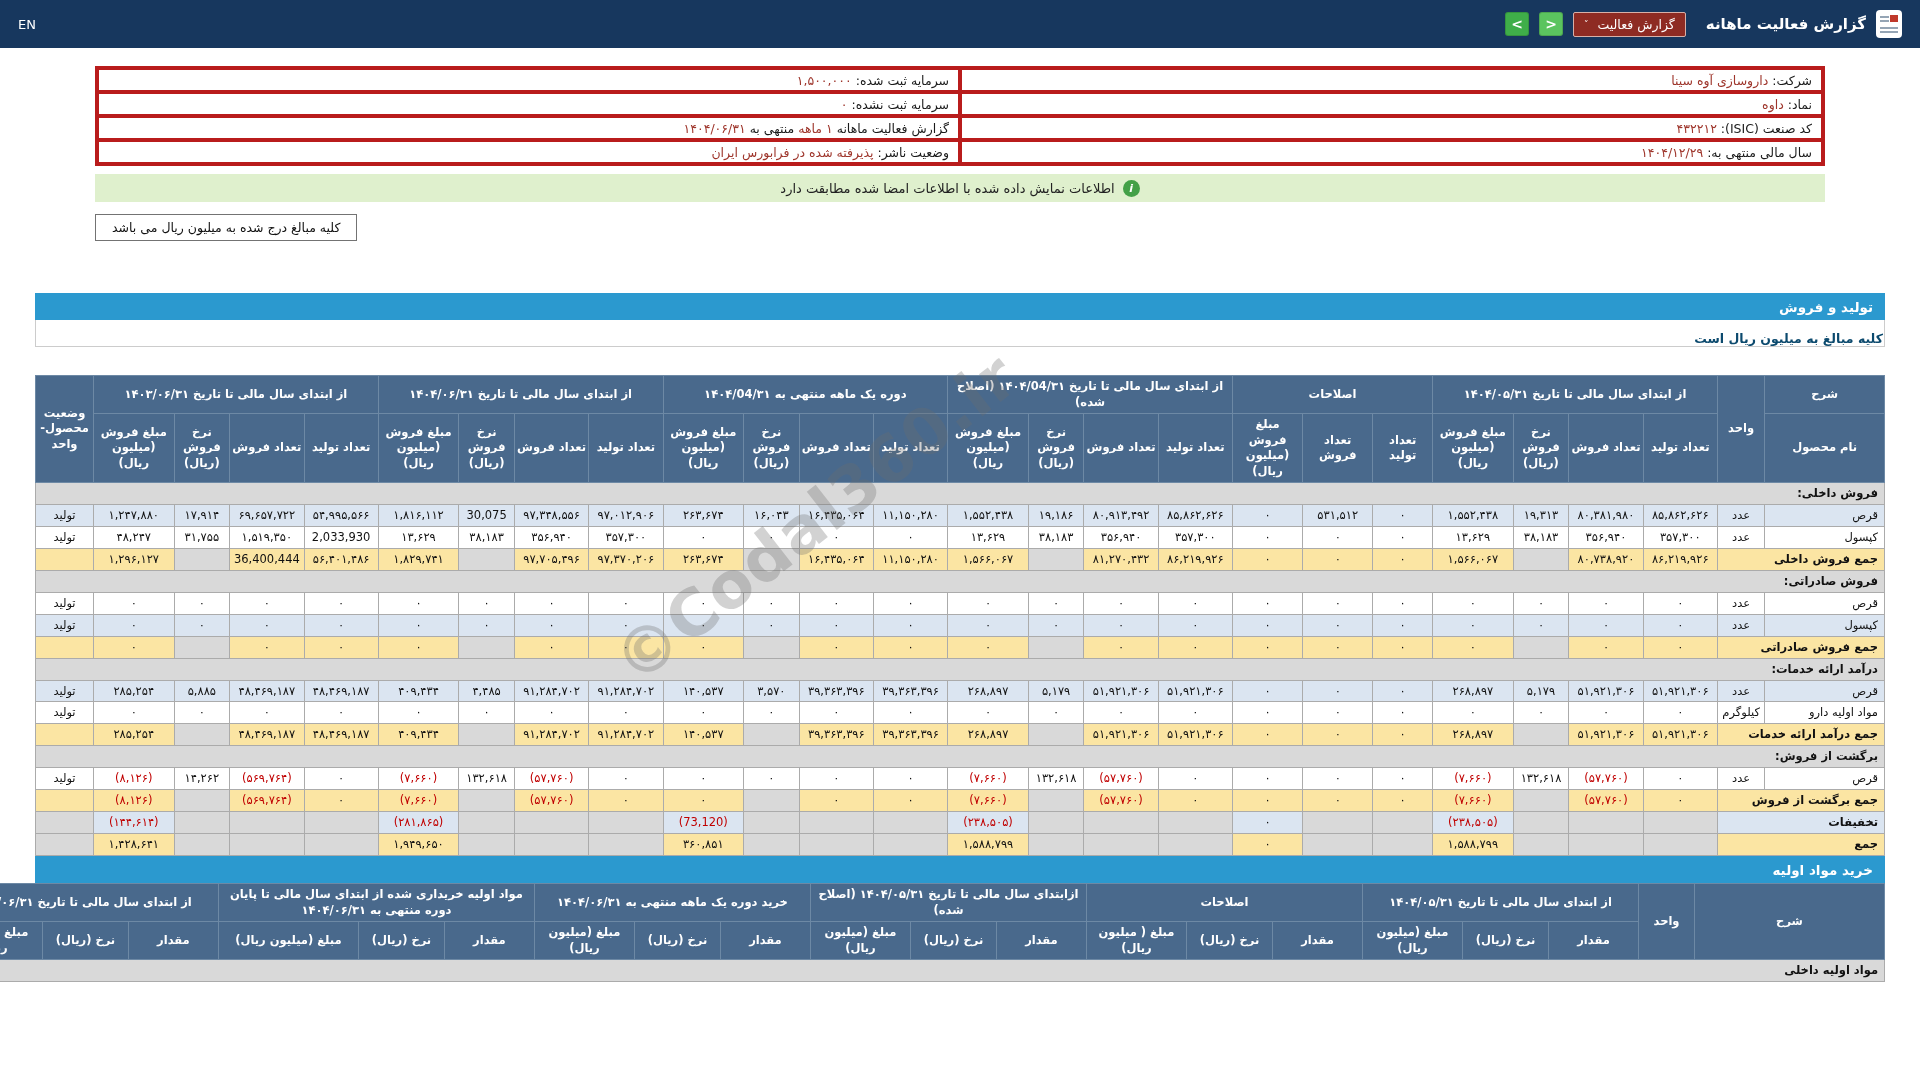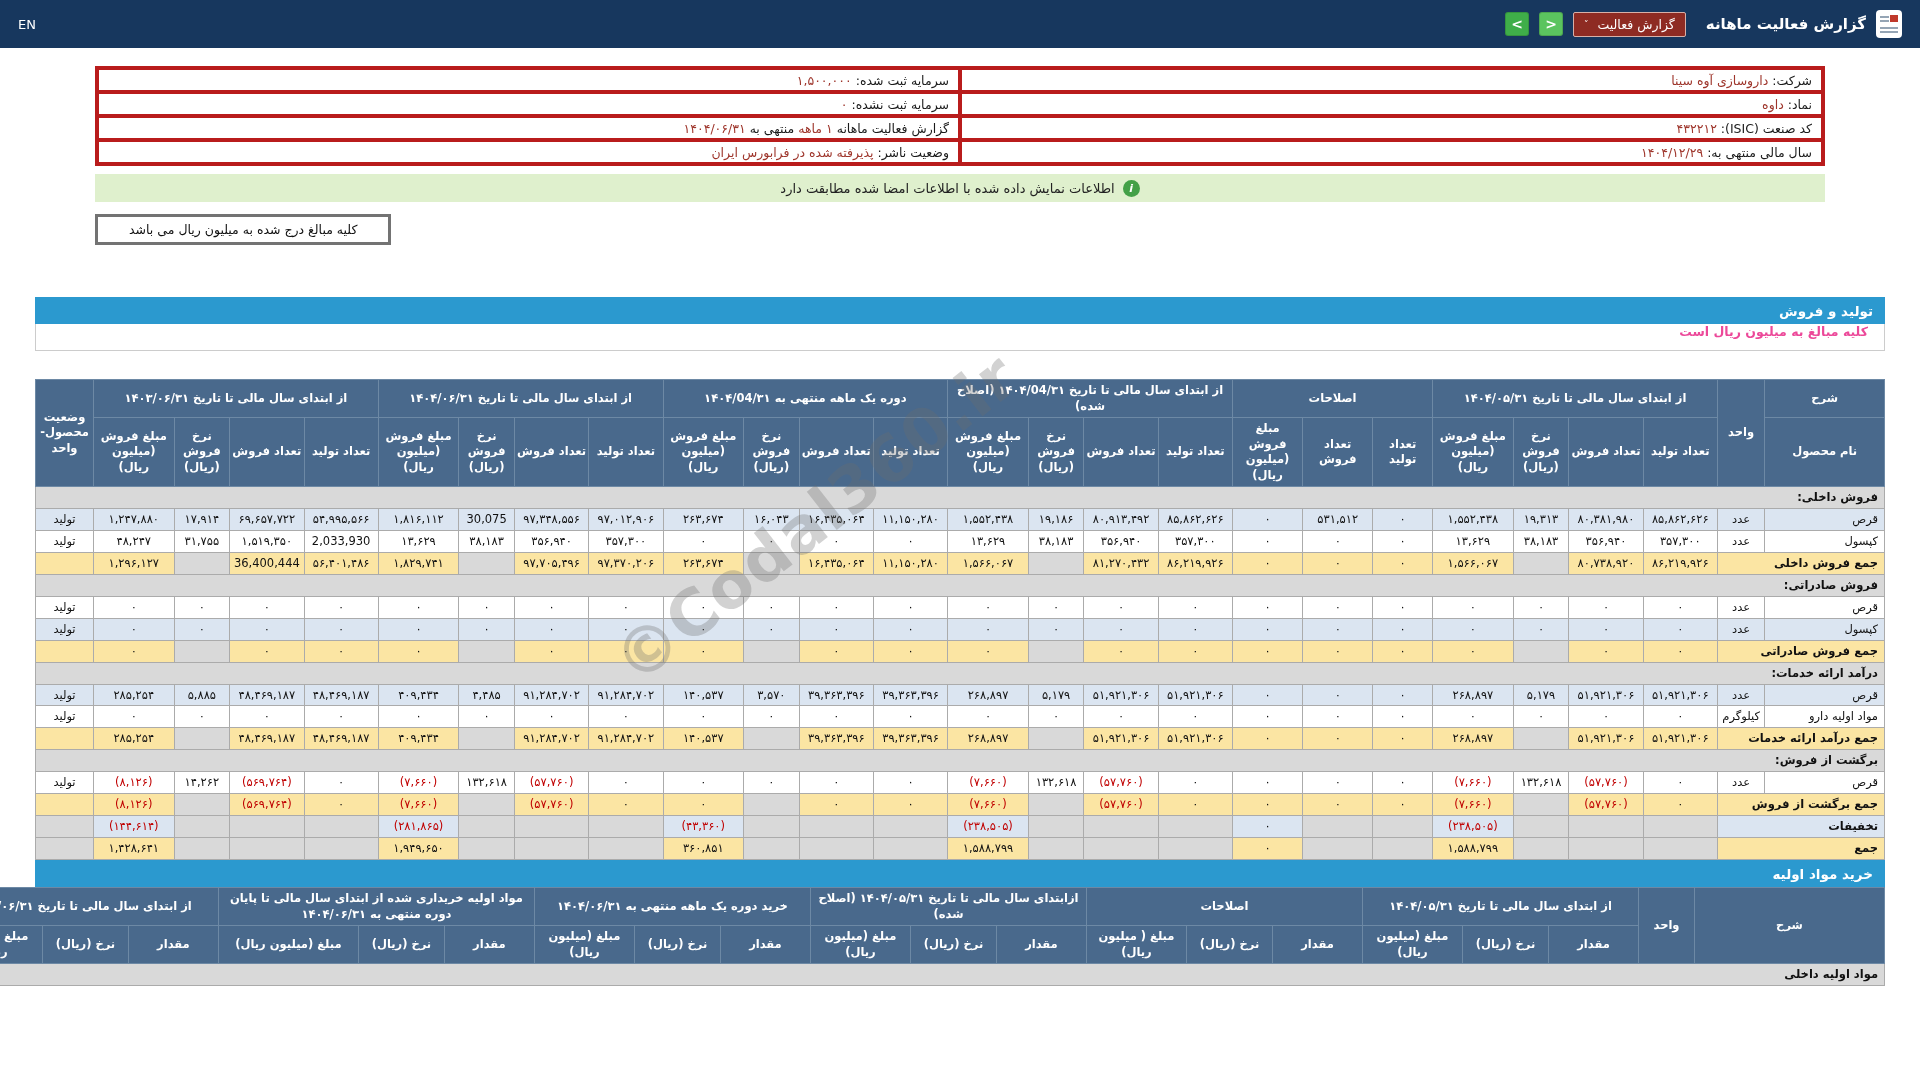--- a/index.html
+++ b/index.html
@@ -34,30 +34,30 @@
   .info-table .lbl{color:#1a1a1a}
 
   
   .notice{margin:8px 95px 0;background:var(--notice_bg,#DFF0CD);height:28px;display:flex;align-items:center;
     justify-content:center;gap:8px;font-size:13px;color:#222}
   .info-icon{width:17px;height:17px;border-radius:50%;background:var(--notice_icon,#43A047);color:#fff;
     font-size:11px;font-weight:bold;display:flex;align-items:center;justify-content:center;font-style:italic}
 
   
   .note-wrap{margin:12px 95px 0;text-align:left}
-  .note-box{display:inline-block;border:3px solid #737373;background:#fff;padding:5px 31px;font-size:12.5px;color:#111}
+  .note-box{display:inline-block;border:1px solid #737373;background:#fff;padding:5px 16px;font-size:12.5px;color:#111}
 
   
   .main{margin:0 35px;position:relative}
   .secbar{height:27px;background:var(--section_bar,#2B99CF);color:#fff;font-weight:bold;font-size:13.5px;
     display:flex;align-items:center;padding:0 12px}
   .secbar.first{margin-top:52px}
   .secbar.second{}
-  .subtitle{height:27px;border:1px solid #ccc;border-top:none;display:flex;align-items:flex-start;
-    padding:0 16px;font-weight:bold;font-size:12.5px;background:#fff;color:#ec4899}
+  .subtitle{height:27px;border:1px solid #ccc;border-top:none;display:flex;align-items:flex-end;
+    padding:0 1px;font-weight:bold;font-size:12.5px;background:#fff;color:#0c4a6e}
 
   table.rpt{width:100%;border-collapse:collapse;table-layout:fixed}
   #table1{margin-top:28px}
   .rpt th{background:var(--table_header,#49698C);color:#fff;border:1px solid #6d89a5;font-size:11.5px;
     font-weight:bold;padding:3px 2px;text-align:center;vertical-align:middle;line-height:1.35}
   .rpt td{border:1px solid #ababab;font-size:11.5px;padding:3px 2px;text-align:center;vertical-align:middle;
     background:#fff;color:#111;line-height:1.3}
   .rpt td.num{direction:ltr}
   .rpt td.neg{color:var(--negative,#C00000)}
   .rpt td.desc{text-align:right;padding-right:6px}
@@ -531,21 +531,21 @@
           <td class="empty"></td>
           <td class="empty"></td>
           <td class="num">۰</td>
           <td class="empty"></td>
           <td class="empty"></td>
           <td class="empty"></td>
           <td class="num neg">(۲۳۸,۵۰۵)</td>
           <td class="empty"></td>
           <td class="empty"></td>
           <td class="empty"></td>
-          <td class="num neg">(۴۳,۳۶۰)</td>
+          <td class="num neg">(73,120)</td>
           <td class="empty"></td>
           <td class="empty"></td>
           <td class="empty"></td>
           <td class="num neg">(۲۸۱,۸۶۵)</td>
           <td class="empty"></td>
           <td class="empty"></td>
           <td class="empty"></td>
           <td class="num neg">(۱۴۴,۶۱۴)</td>
           <td class="empty"></td>
         </tr>

